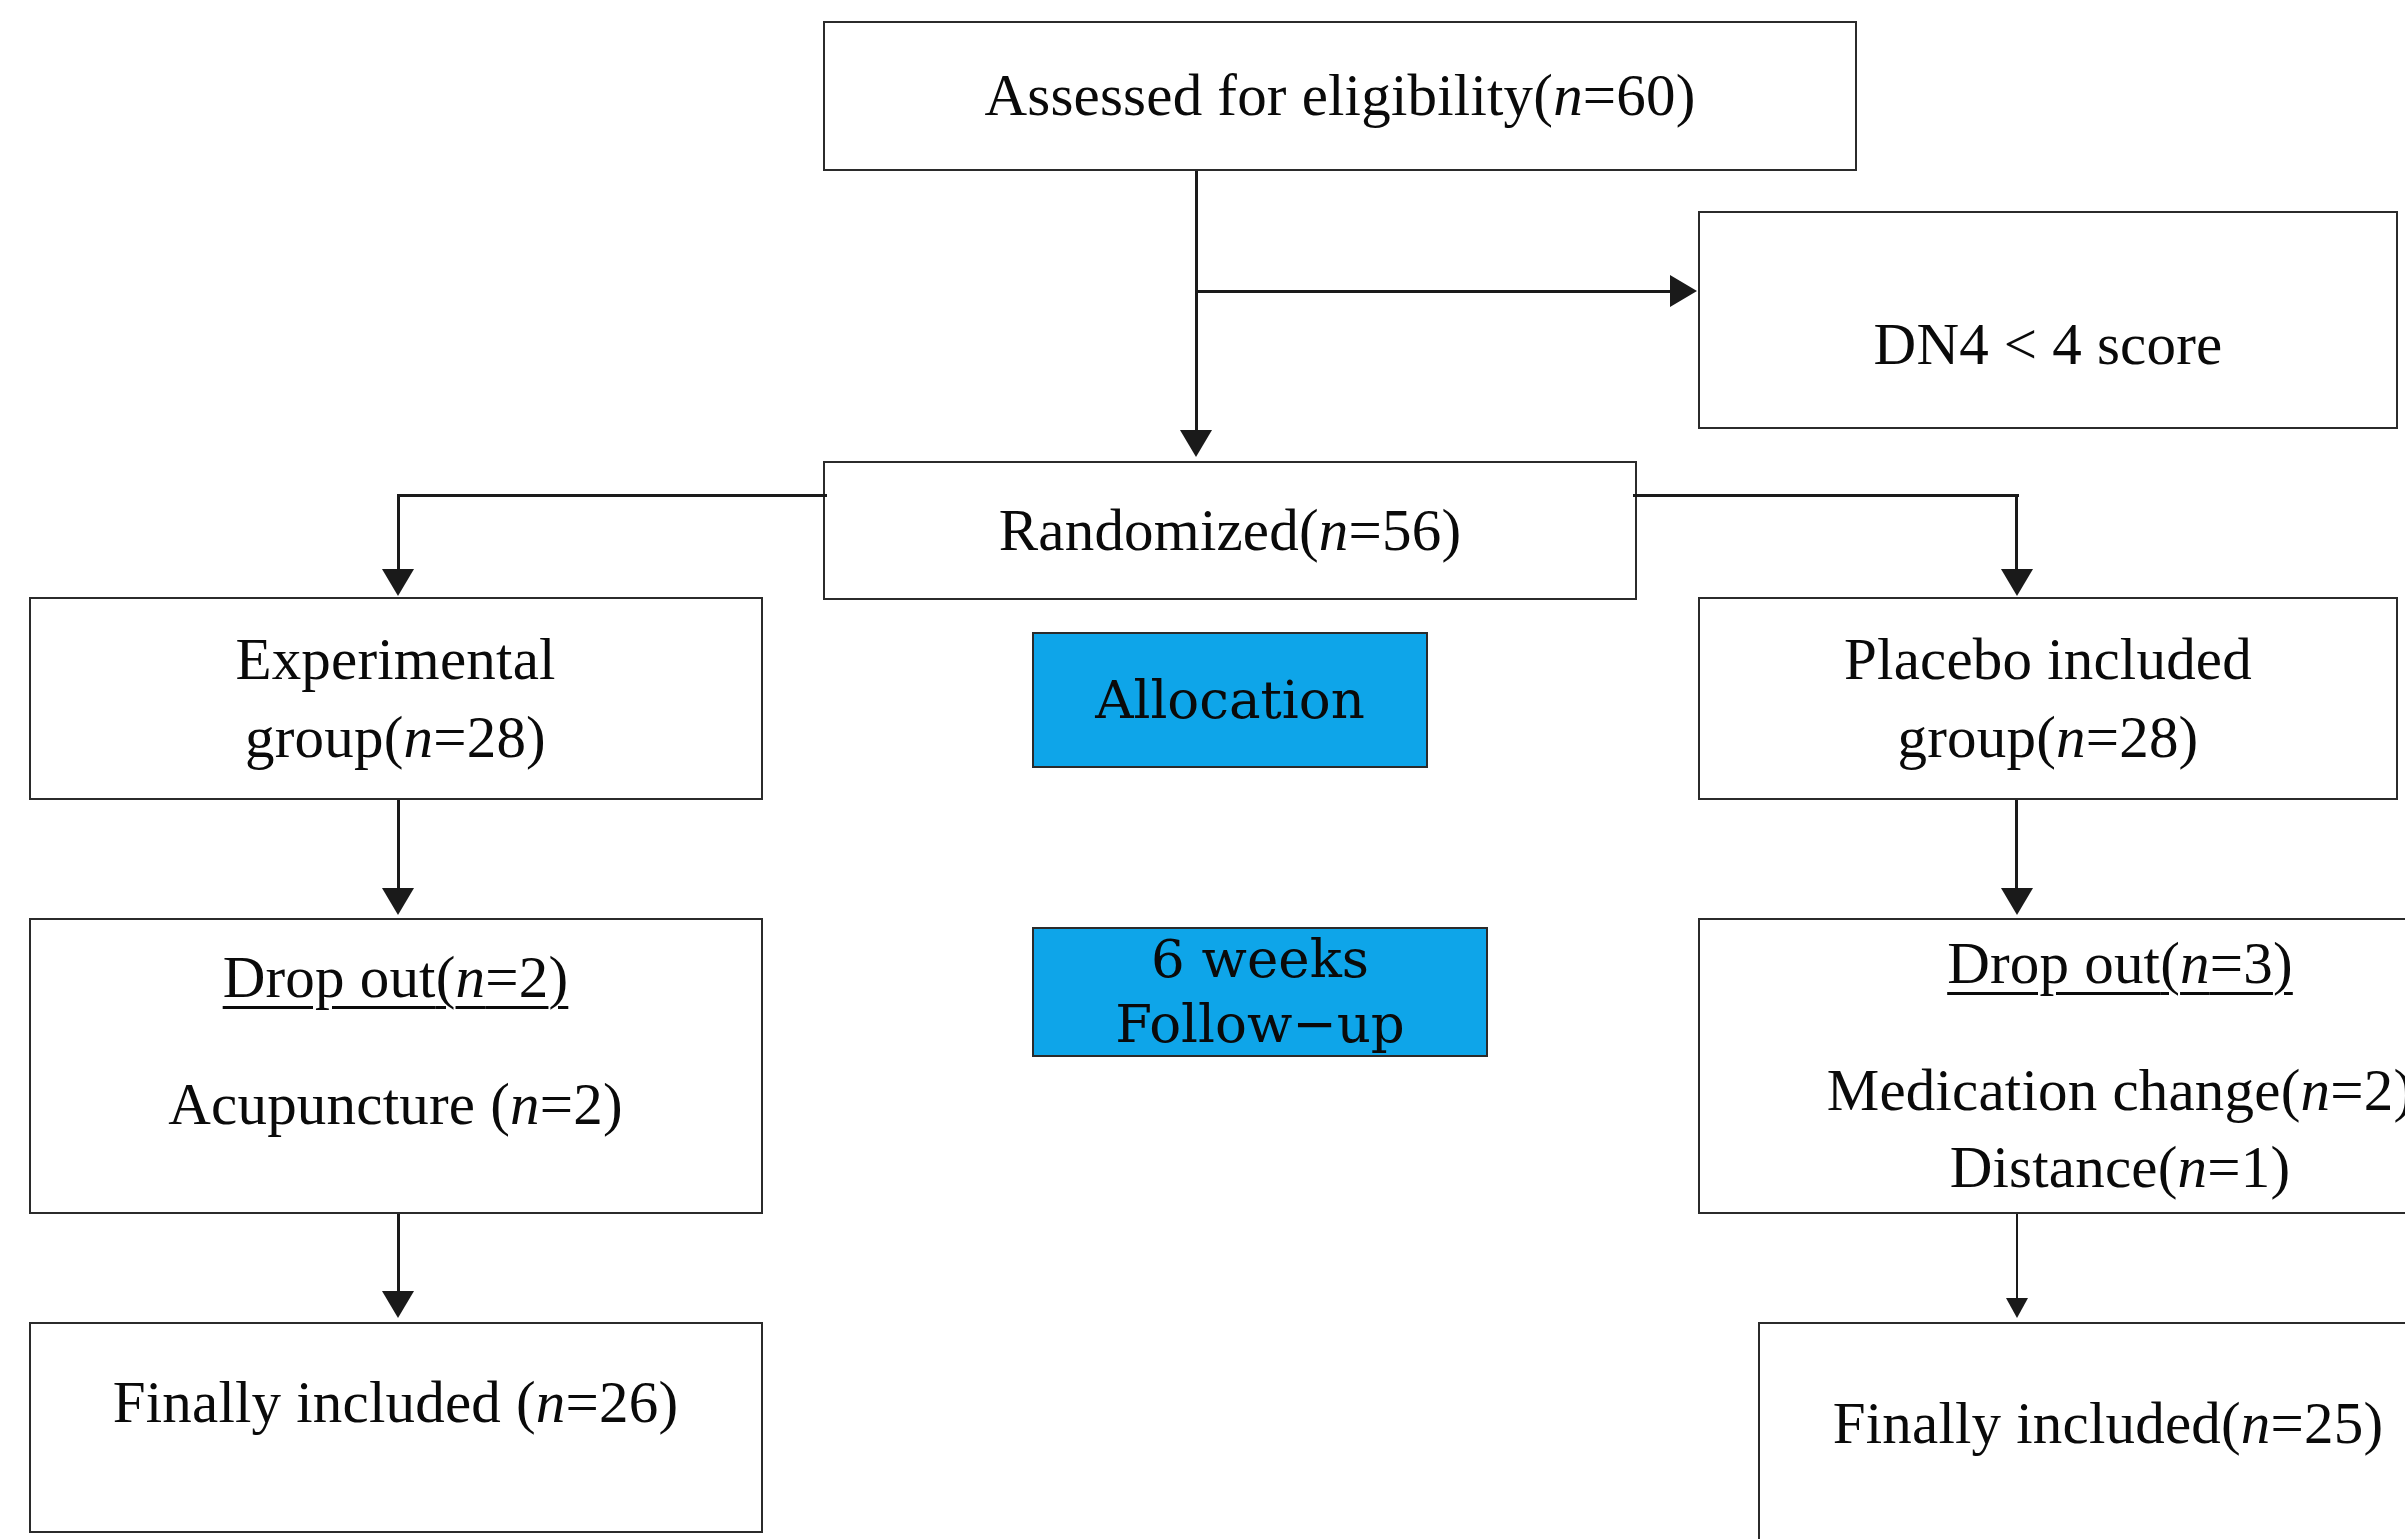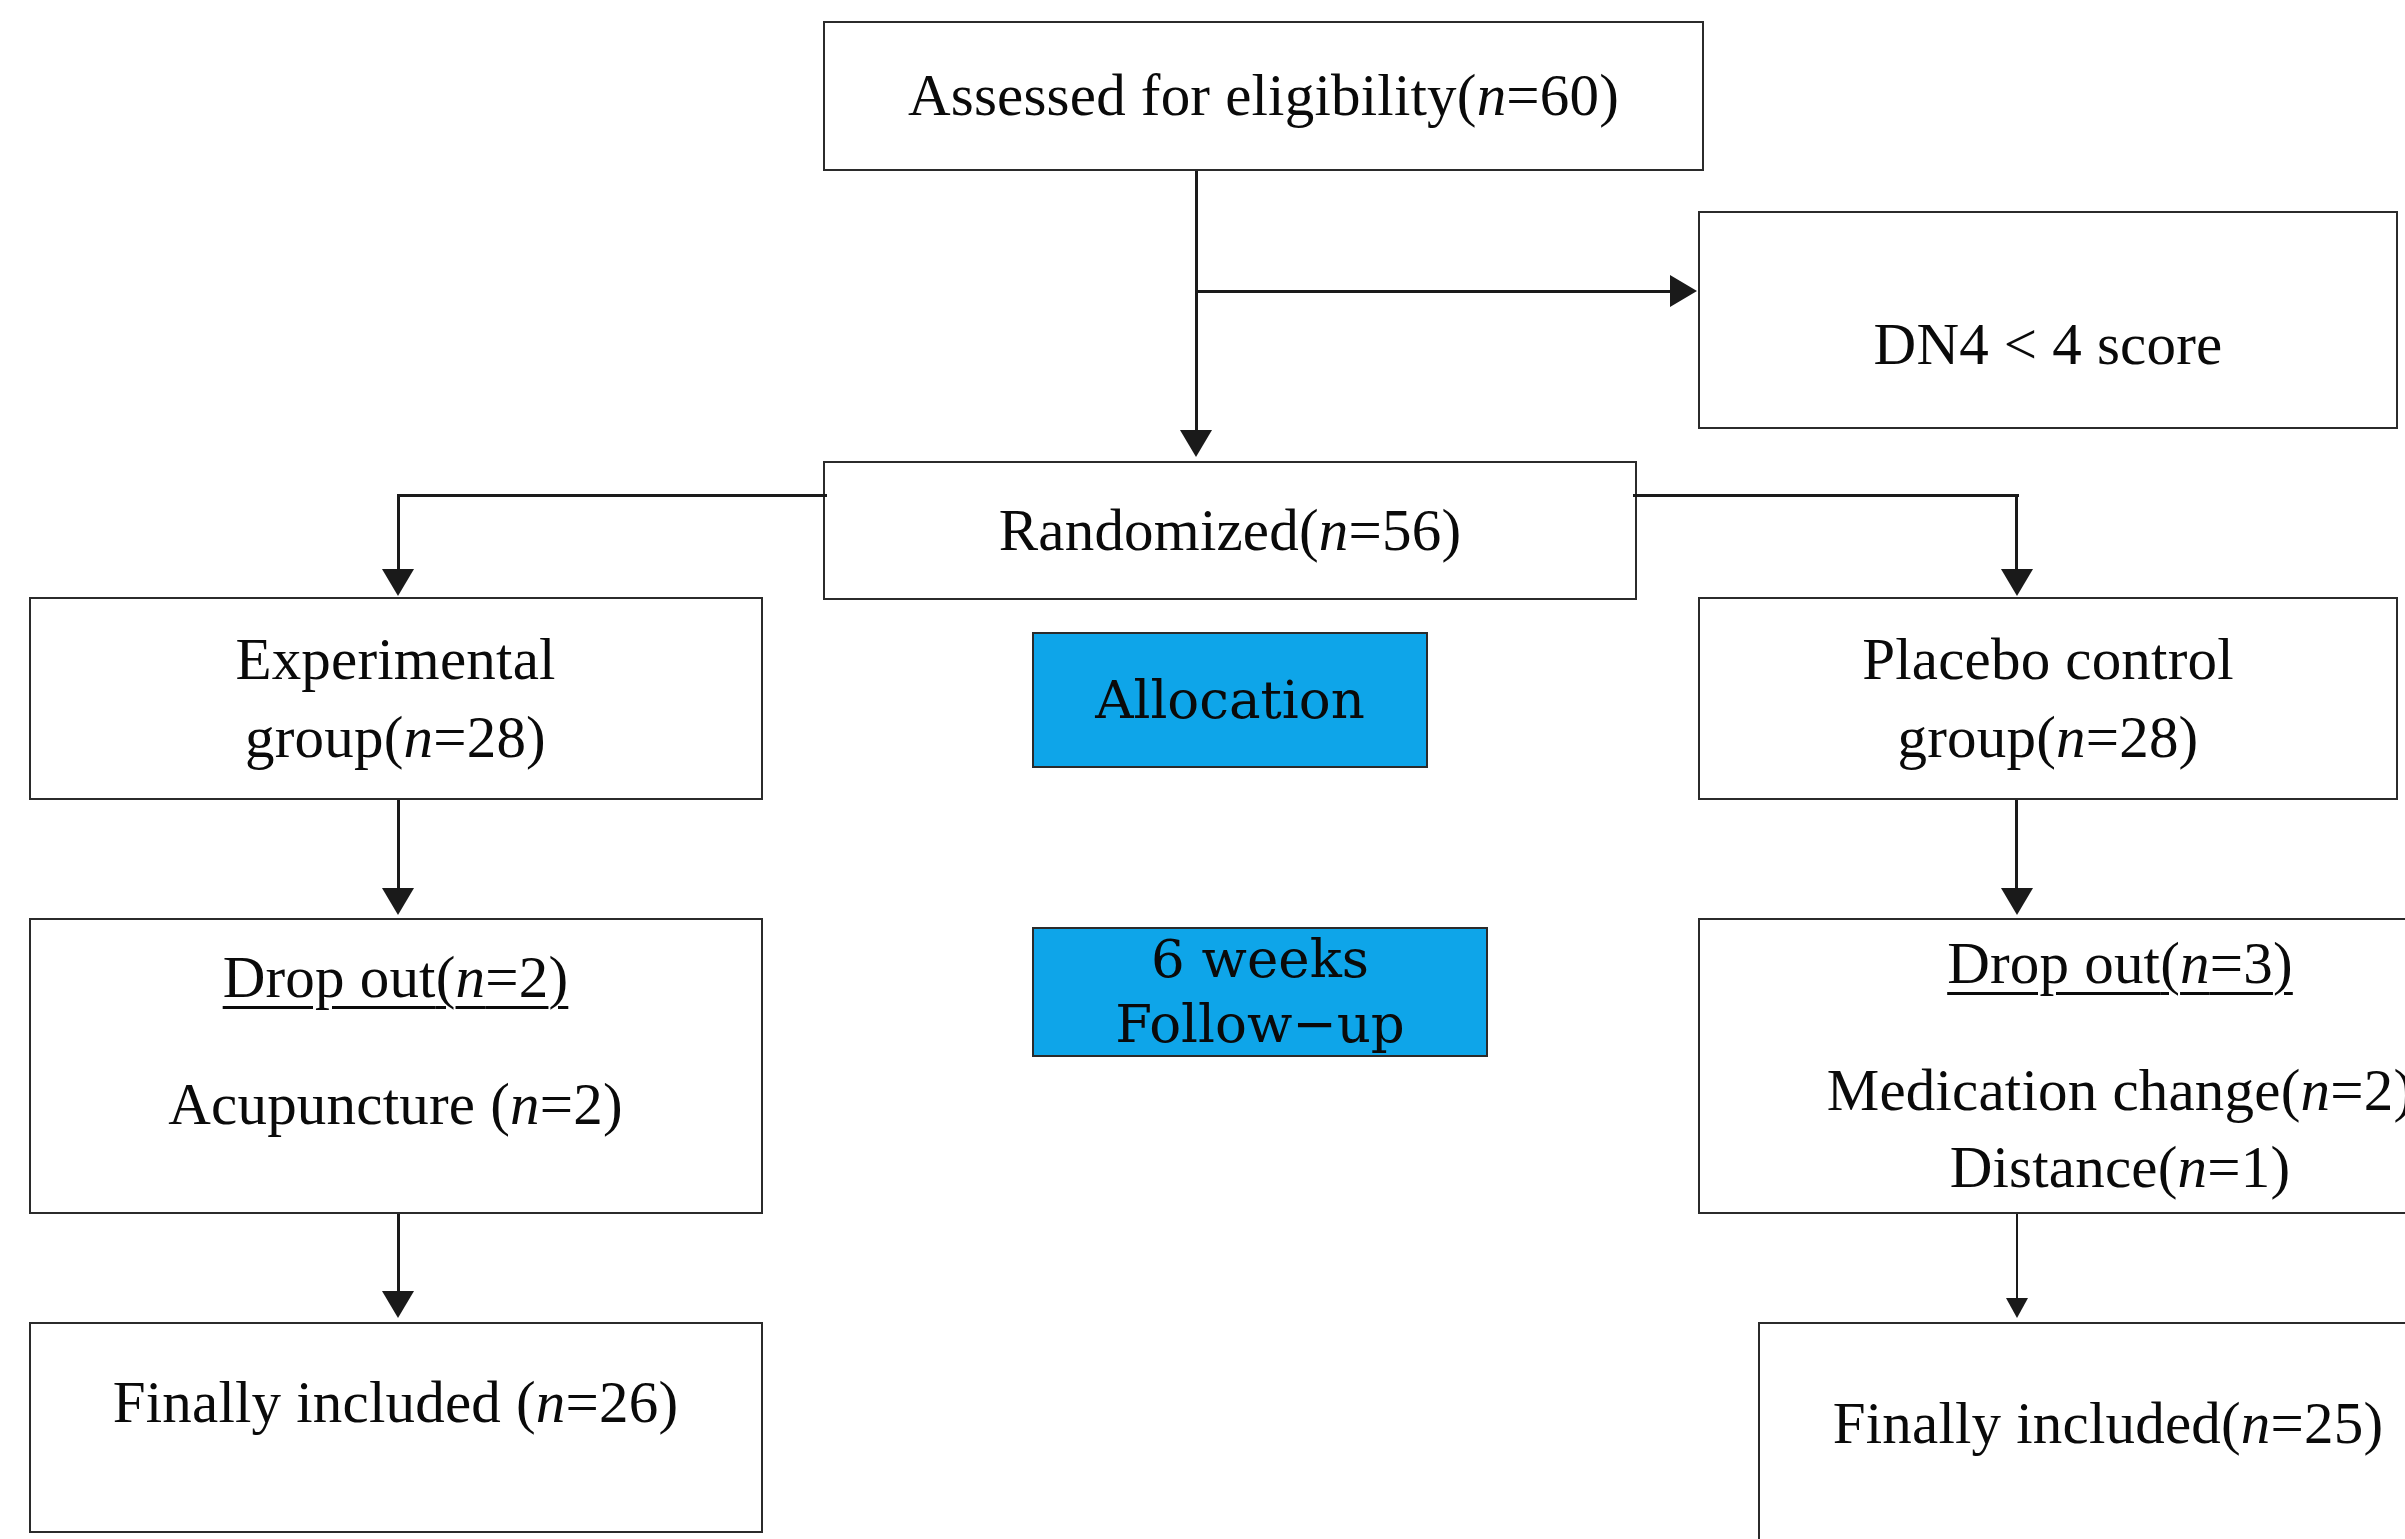--- a/index.html
+++ b/index.html
@@ -54,21 +54,21 @@
     align-items: center;
     justify-content: center;
     text-align: center;
     font-family: "DejaVu Serif", "Liberation Serif", serif;
     font-size: 53px;
     line-height: 1.22;
   }
   .stage .line { white-space: nowrap; }
 
   
-  #box-assessed   { left: 823px;  top: 21px;   width: 881px;  height: 150px; }
+  #box-assessed   { left: 823px;  top: 21px;   width: 1034px;  height: 150px; }
   #box-excluded   { left: 1698px; top: 211px;  width: 700px;  height: 218px; }
   #box-randomized { left: 823px;  top: 461px;  width: 814px;  height: 139px; }
   #box-experimental { left: 28.5px;   top: 597px;  width: 734px;  height: 203px; }
   #box-placebo      { left: 1698px; top: 597px;  width: 700px;  height: 203px; }
   #box-dropout-exp  { left: 28.5px;   top: 918px;  width: 734px;  height: 296px; }
   #box-dropout-pla  { left: 1698px; top: 918px;  width: 844px;  height: 296px; }
   #box-final-exp    { left: 28.5px;   top: 1322px; width: 734px;  height: 211px; }
   #box-final-pla    { left: 1758px; top: 1322px; width: 700px;  height: 253px; }
 
   #stage-allocation { left: 1032px; top: 632px;  width: 396px; height: 136px; }
@@ -139,21 +139,21 @@
   <div class="hline" style="left:1633px; top:494px; width:386px;"></div>
   <div class="vline" style="left:2015px; top:494px; height:78px;"></div>
   <div class="arrow-down" style="left:2001px; top:569px;"></div>
 
   <div class="fbox" id="box-experimental">
     <div class="line">Experimental</div>
     <div class="line"><span>group</span><span>(</span><i class="n">n</i><span>=28</span><span>)</span></div>
   </div>
 
   <div class="fbox" id="box-placebo">
-    <div class="line">Placebo control</div>
+    <div class="line">Placebo included</div>
     <div class="line"><span>group</span><span>(</span><i class="n">n</i><span>=28</span><span>)</span></div>
   </div>
 
   <div class="stage" id="stage-allocation">
     <div class="line">Allocation</div>
   </div>
 
   <div class="vline" style="left:397px; top:800px; height:91px;"></div>
   <div class="arrow-down" style="left:382px; top:888px;"></div>
 

